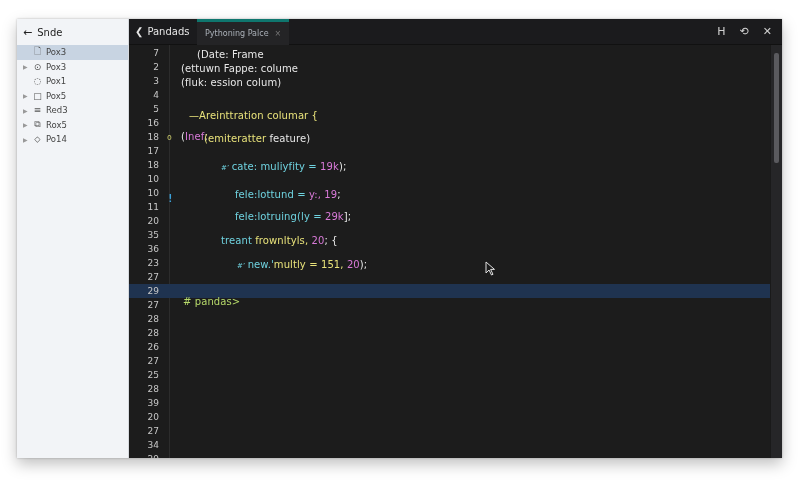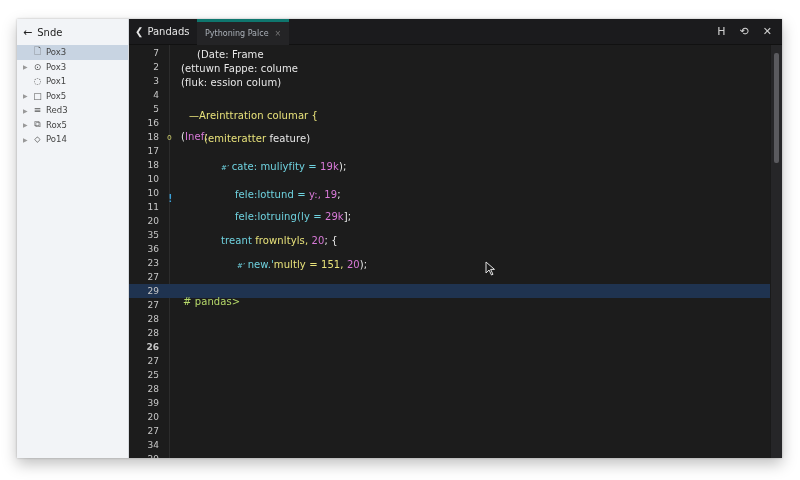--- a/index.html
+++ b/index.html
@@ -139,21 +139,21 @@
         </div>
         <div class="line" style="top: 337px;">
           <span class="ln">28</span>
         </div>
         <div class="line" style="top: 323px;">
           <span class="ln">25</span>
         </div>
         <div class="line" style="top: 309px;">
           <span class="ln">27</span>
         </div>
-        <div class="line" style="top: 295px; font-weight: bold;">
+        <div class="line" style="top: 295px;">
           <span class="ln">26</span>
         </div>
         <div class="line" style="top: 281px;">
           <span class="ln">28</span>
         </div>
         <div class="line" style="top: 267px;">
           <span class="ln">28</span>
         </div>
         <div class="line" style="top: 253px;">
           <span class="ln">27</span>

